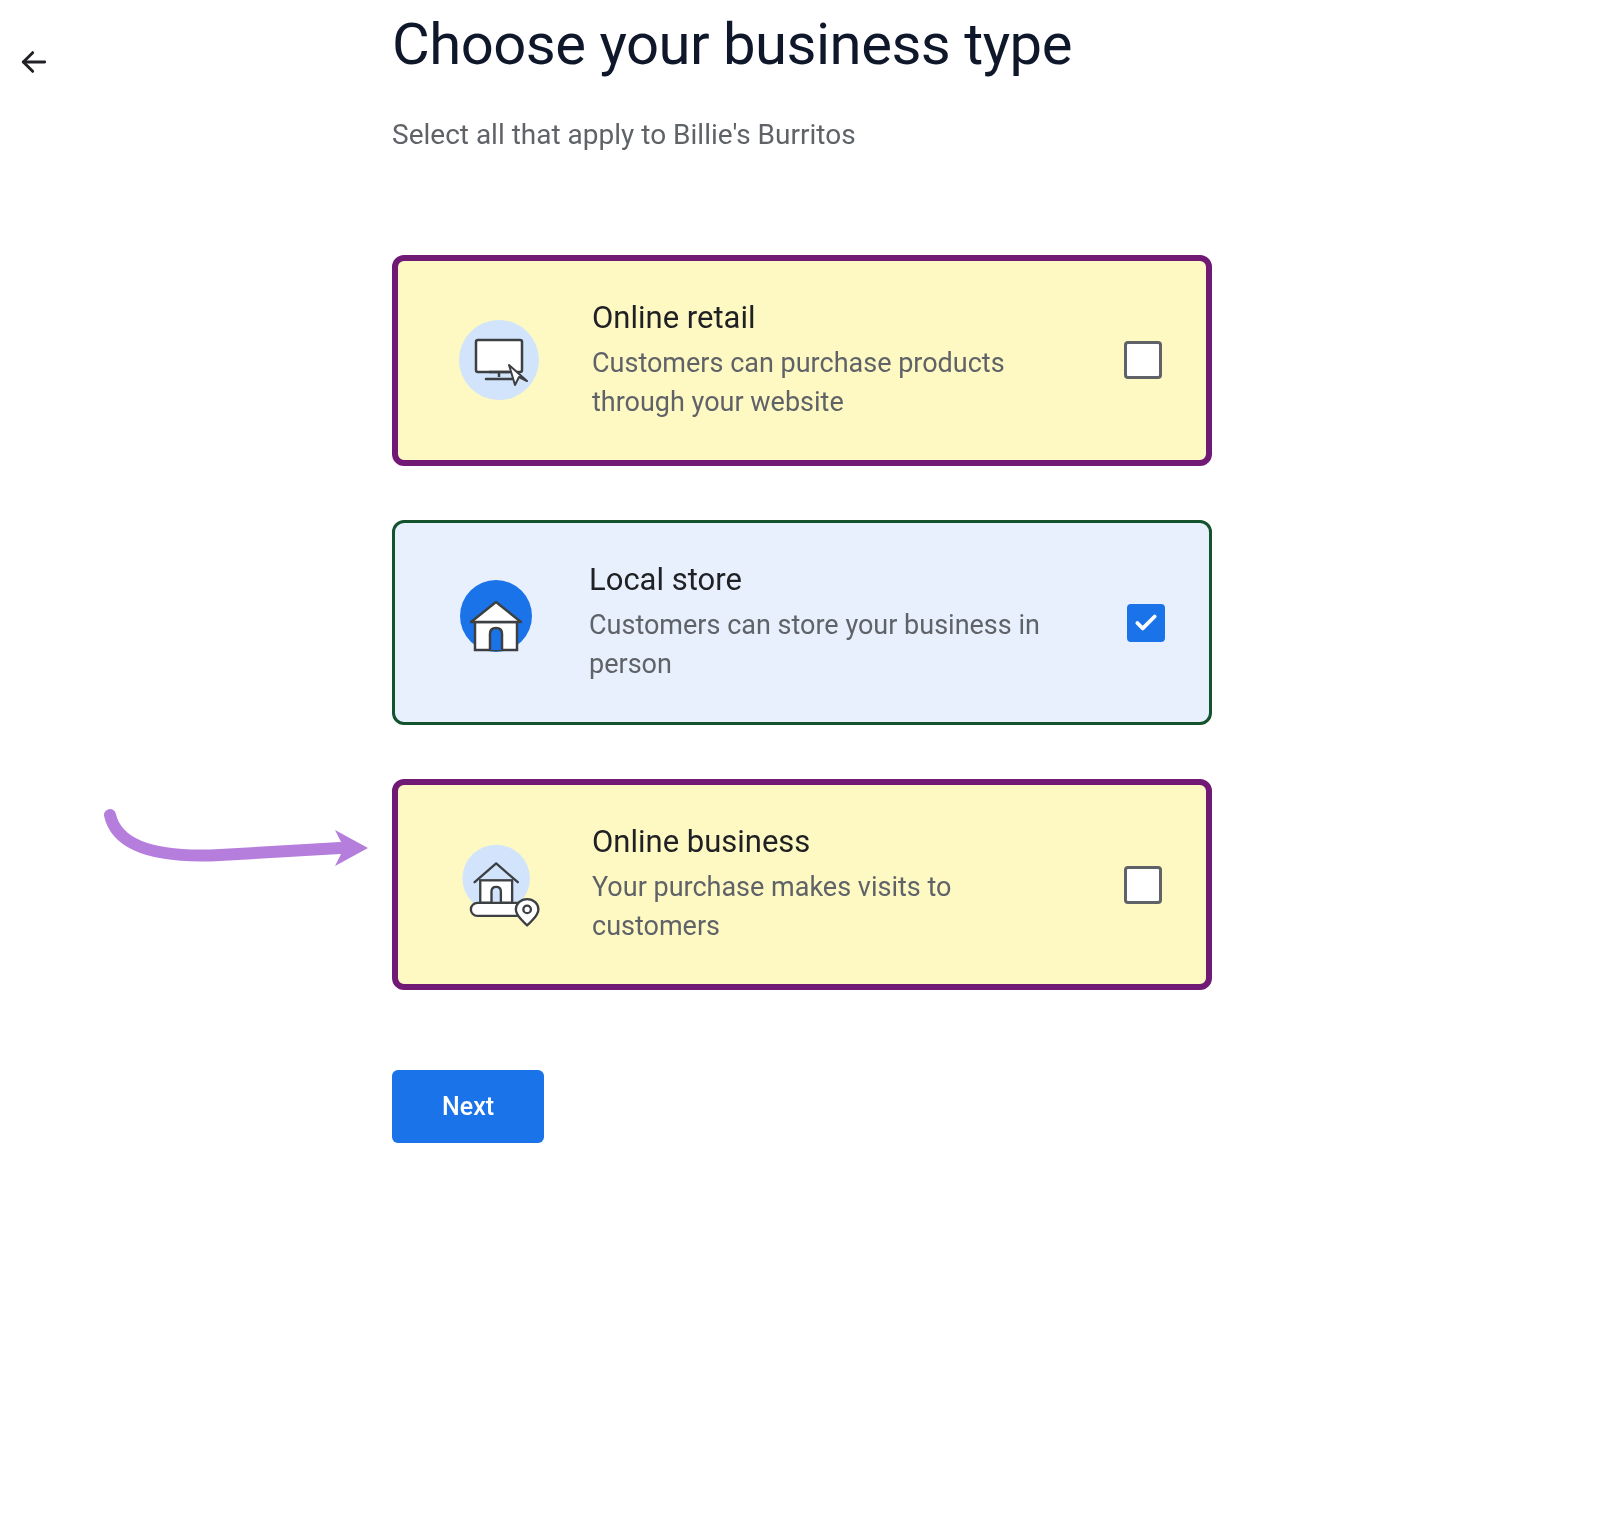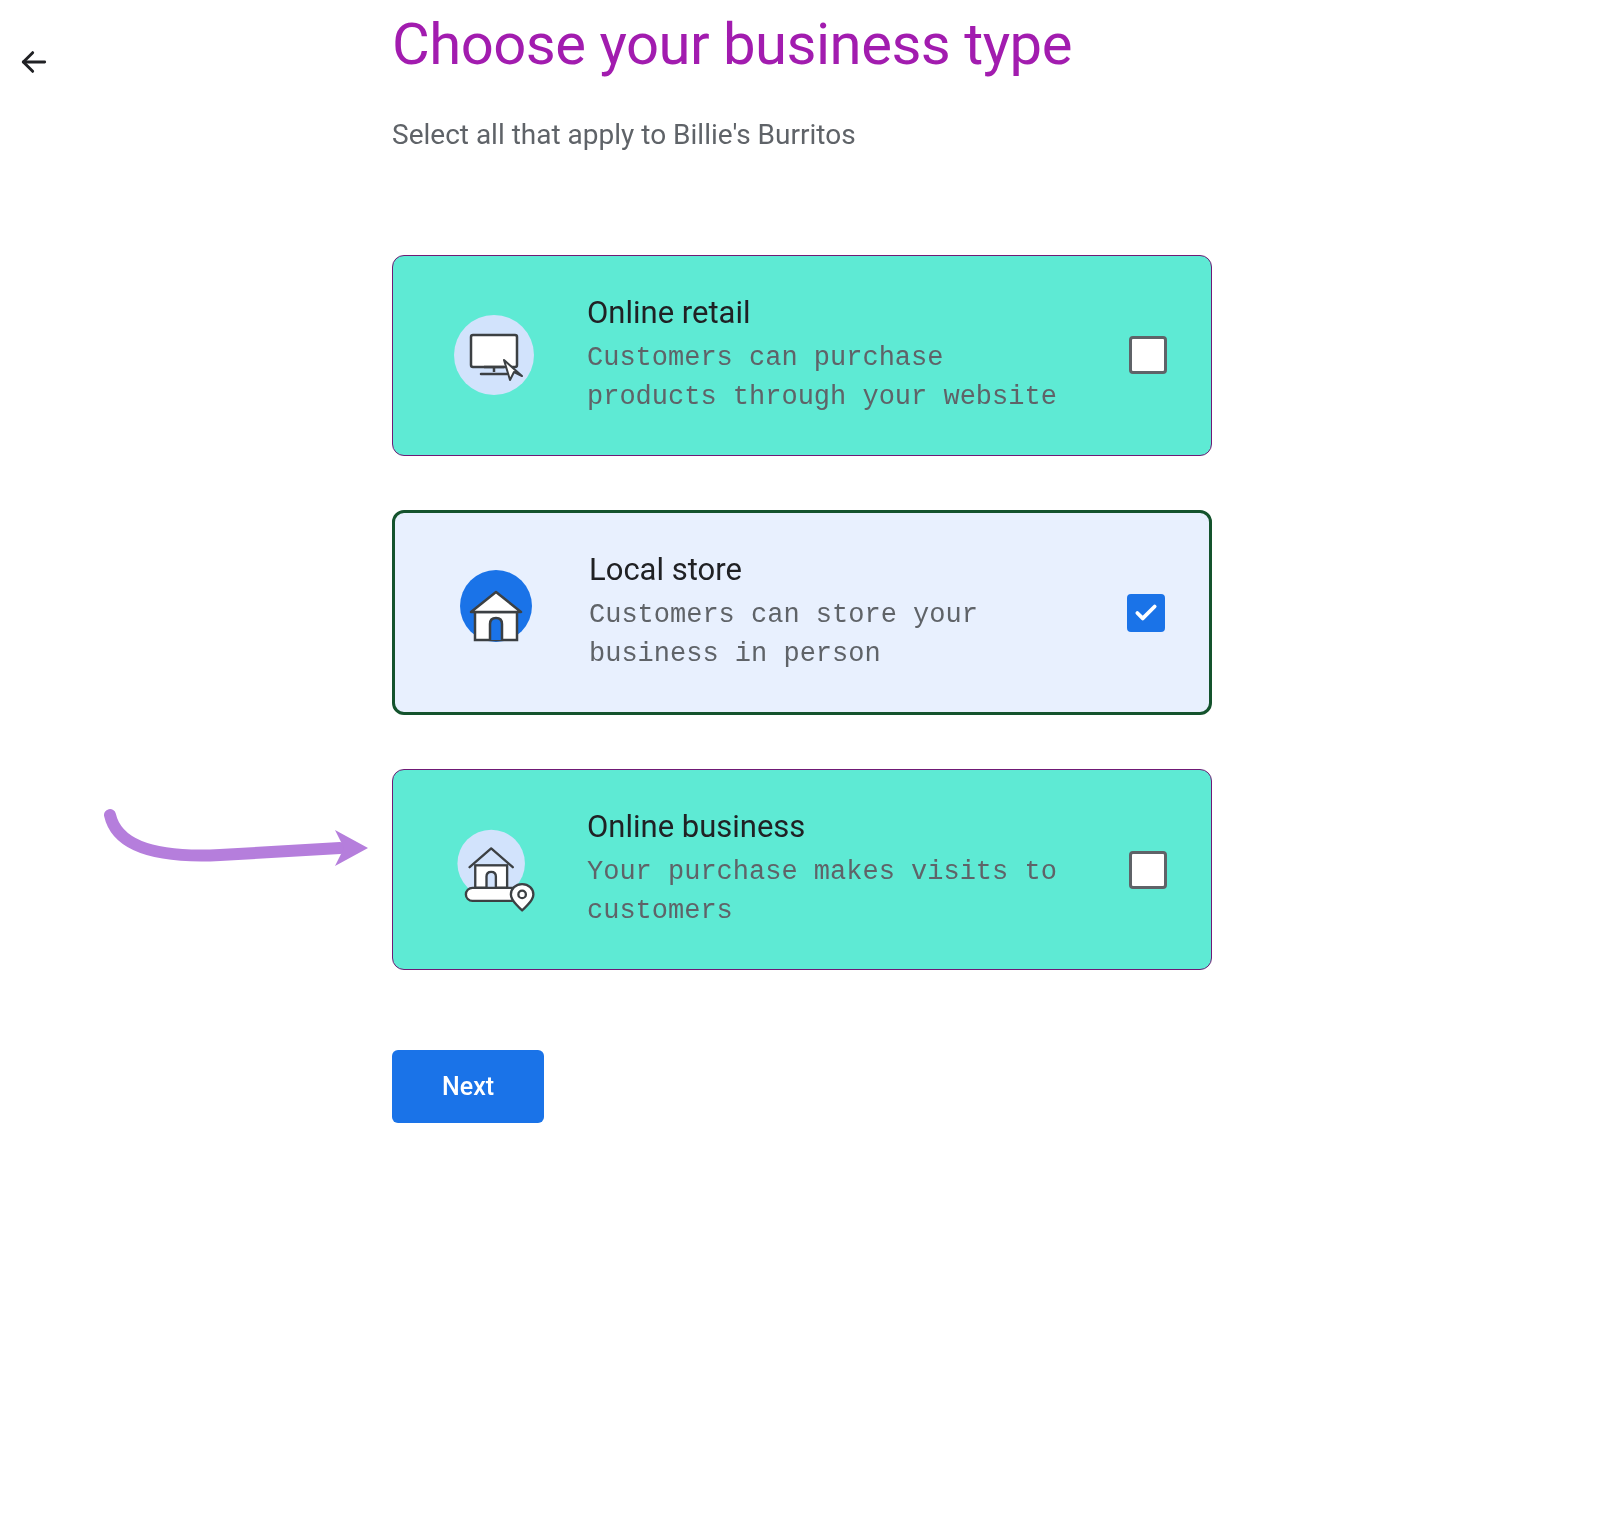--- a/index.html
+++ b/index.html
@@ -33,47 +33,47 @@
       position: absolute;
       left: 392px;
       top: 10px;
       width: 820px;
     }
     
     .page-title {
       font-size: 58px;
       font-weight: 400;
       line-height: 1.2;
-      color: #a21caf;
+      color: #0f172a;
       letter-spacing: -0.5px;
       margin-bottom: 38px;
     }
     
     .subtitle {
       font-size: 28px;
       color: #5f6368;
       font-weight: 400;
       margin-bottom: 104px;
     }
     
     .options-container {
       display: flex;
       flex-direction: column;
       gap: 54px;
     }
     
     .option-card {
-      border: 1px solid #701a75;
+      border: 6px solid #701a75;
       border-radius: 12px;
       padding: 38px 44px 38px 56px;
       display: flex;
       align-items: center;
       gap: 48px;
       cursor: pointer;
-      background: #5eead4;
+      background: #fef9c3;
       position: relative;
     }
     
     .option-card.selected {
       border: 3px solid #14532d;
       background: #e8f0fe;
     }
     
     .option-icon {
       width: 90px;
@@ -93,21 +93,20 @@
       font-size: 31px;
       font-weight: 400;
       color: #202124;
       margin-bottom: 8px;
     }
     
     .option-description {
       font-size: 27px;
       color: #5f6368;
       line-height: 1.45;
-      font-family: Liberation Mono, monospace;
     }
     
     .checkbox {
       width: 38px;
       height: 38px;
       flex-shrink: 0;
       border: 3px solid #5f6368;
       border-radius: 4px;
       display: flex;
       align-items: center;

